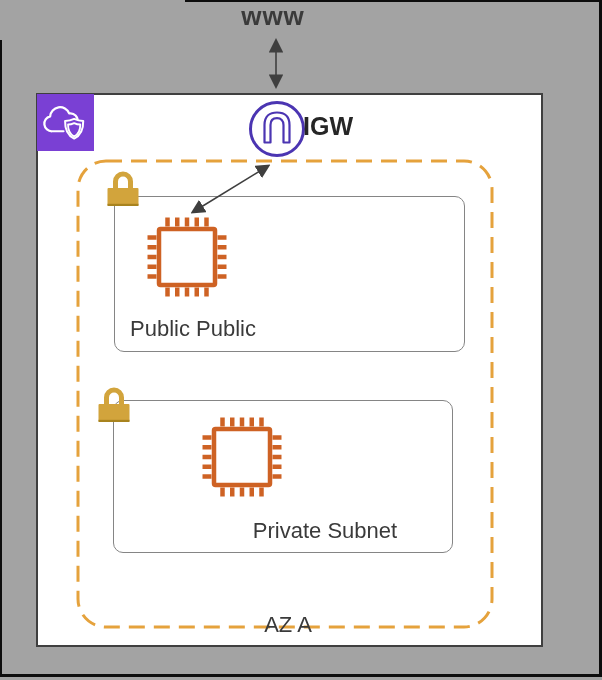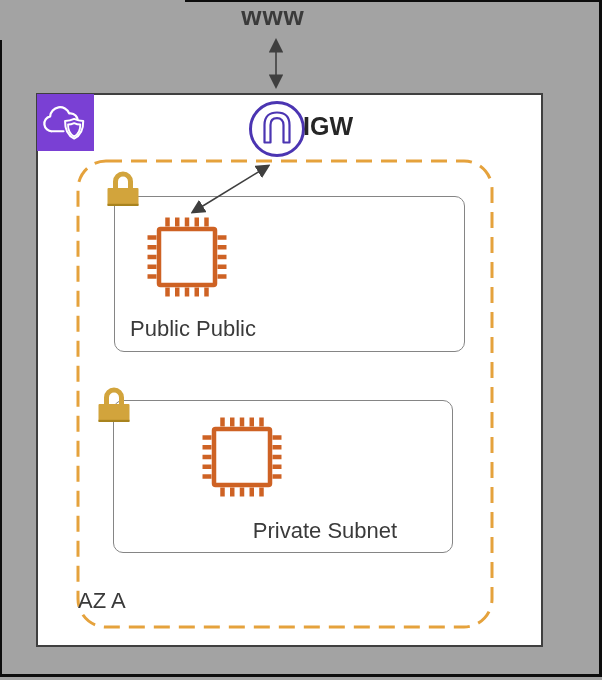--- a/index.html
+++ b/index.html
@@ -51,21 +51,21 @@
   .lock-shackle{fill:none;stroke:var(--gold);stroke-width:5;}
   .lock-body{fill:var(--gold);}
   .lock-base{fill:var(--gold_dark);}
 
   
   .label{color:var(--text);}
   #www-label{left:213px;top:1px;width:120px;text-align:center;font-size:26px;font-weight:bold;letter-spacing:1px;}
   #igw-label{left:303px;top:112px;font-size:25px;font-weight:bold;color:#262626;}
   #public-subnet-label{left:130px;top:316px;font-size:22px;}
   #private-subnet-label{left:113px;top:518px;width:400px;text-align:center;font-size:22px;margin-left:12px;}
-  #az-label{left:78px;top:588px;width:420px;font-size:22px;}
+  #az-label{left:78px;top:612px;width:420px;text-align:center;font-size:22px;}
 
   
   #arrows{left:0;top:0;width:602px;height:680px;pointer-events:none;}
   .arrow-line{stroke:var(--arrow);stroke-width:1.6;}
   .arrow-head{fill:var(--arrow);}
 </style>
 </head>
 <body>
 
 <svg width="0" height="0" style="position:absolute" aria-hidden="true">

